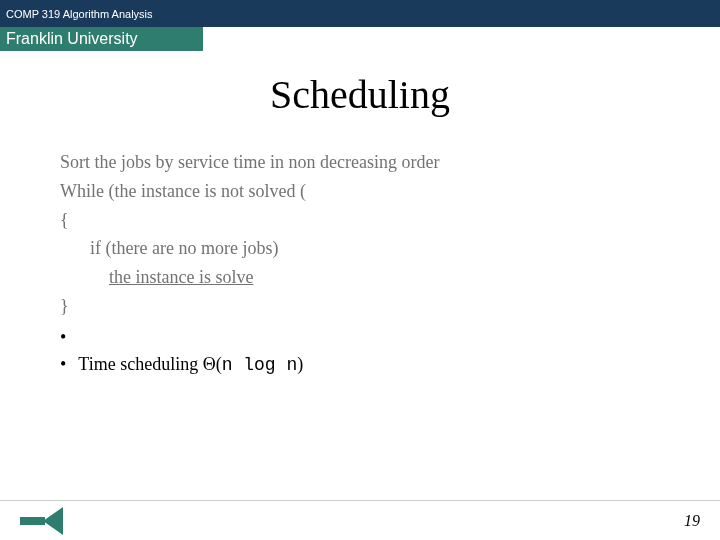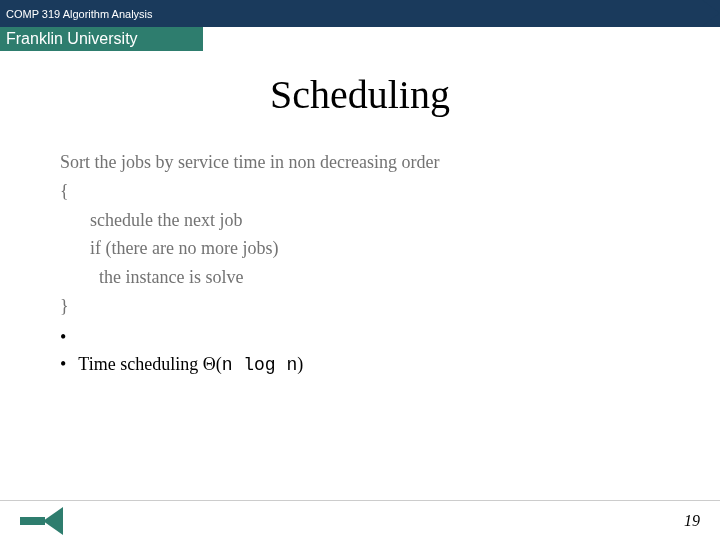--- a/index.html
+++ b/index.html
@@ -95,21 +95,22 @@
       color: #737373;
       line-height: 1.6;
       font-family: 'Times New Roman', Times, serif;
     }
 
     .indent-1 {
       margin-left: 30px;
     }
 
     .indent-2 {
-      margin-left: 39px;
+      margin-left: 49px;
+      text-decoration: underline;
     }
 
     .bullet-item {
       display: flex;
       align-items: baseline;
       margin-top: 6px;
     }
 
     .bullet-dot {
       font-size: 18px;
@@ -187,22 +188,22 @@
 
 <div id="subtitle-bar">
   <span id="subtitle-text">Franklin University</span>
 </div>
 
 <div id="main-content">
 
   <div id="page-heading">Scheduling</div>
 
   <div class="body-text">Sort the jobs by service time in non decreasing order</div>
+  <div class="body-text">While (the instance is not solved (</div>
   <div class="body-text">{</div>
-  <div class="body-text indent-1">schedule the next job</div>
   <div class="body-text indent-1">if (there are no more jobs)</div>
   <div class="body-text indent-2">the instance is solve</div>
   <div class="body-text">}</div>
 
   <div class="bullet-item">
     <span class="bullet-dot">•</span>
   </div>
 
   <div class="bullet-item">
     <span class="bullet-dot">•</span>

